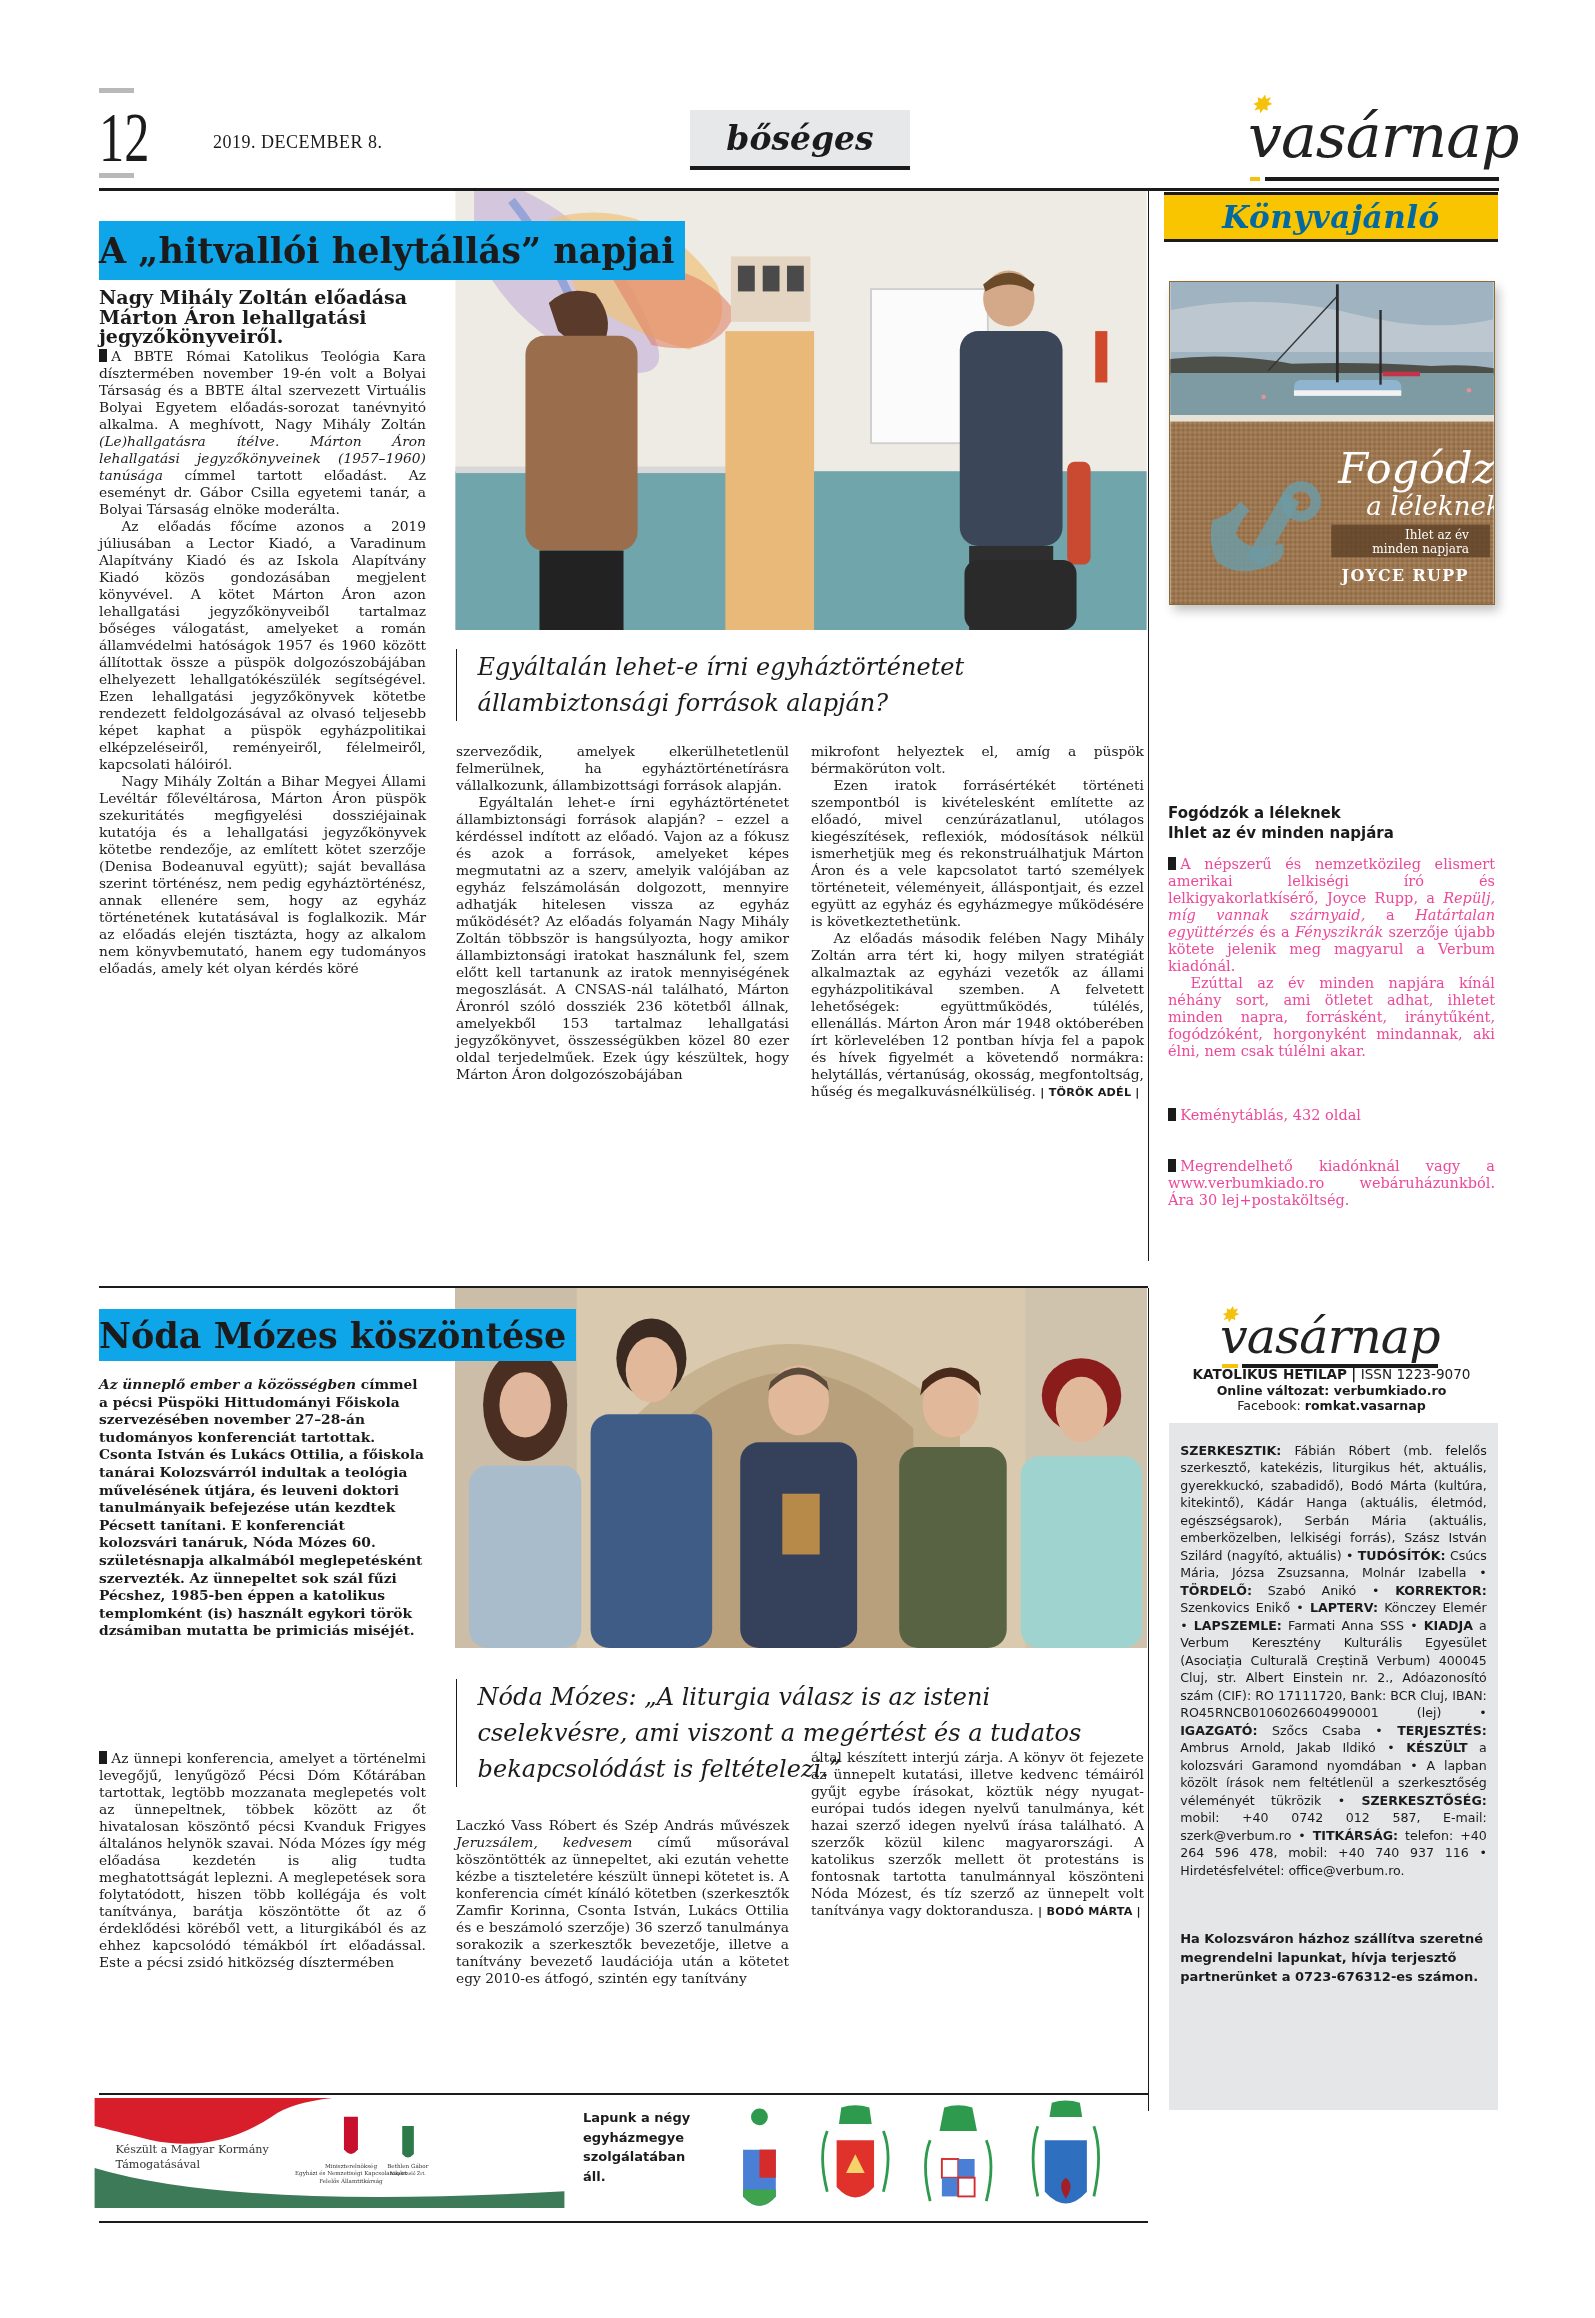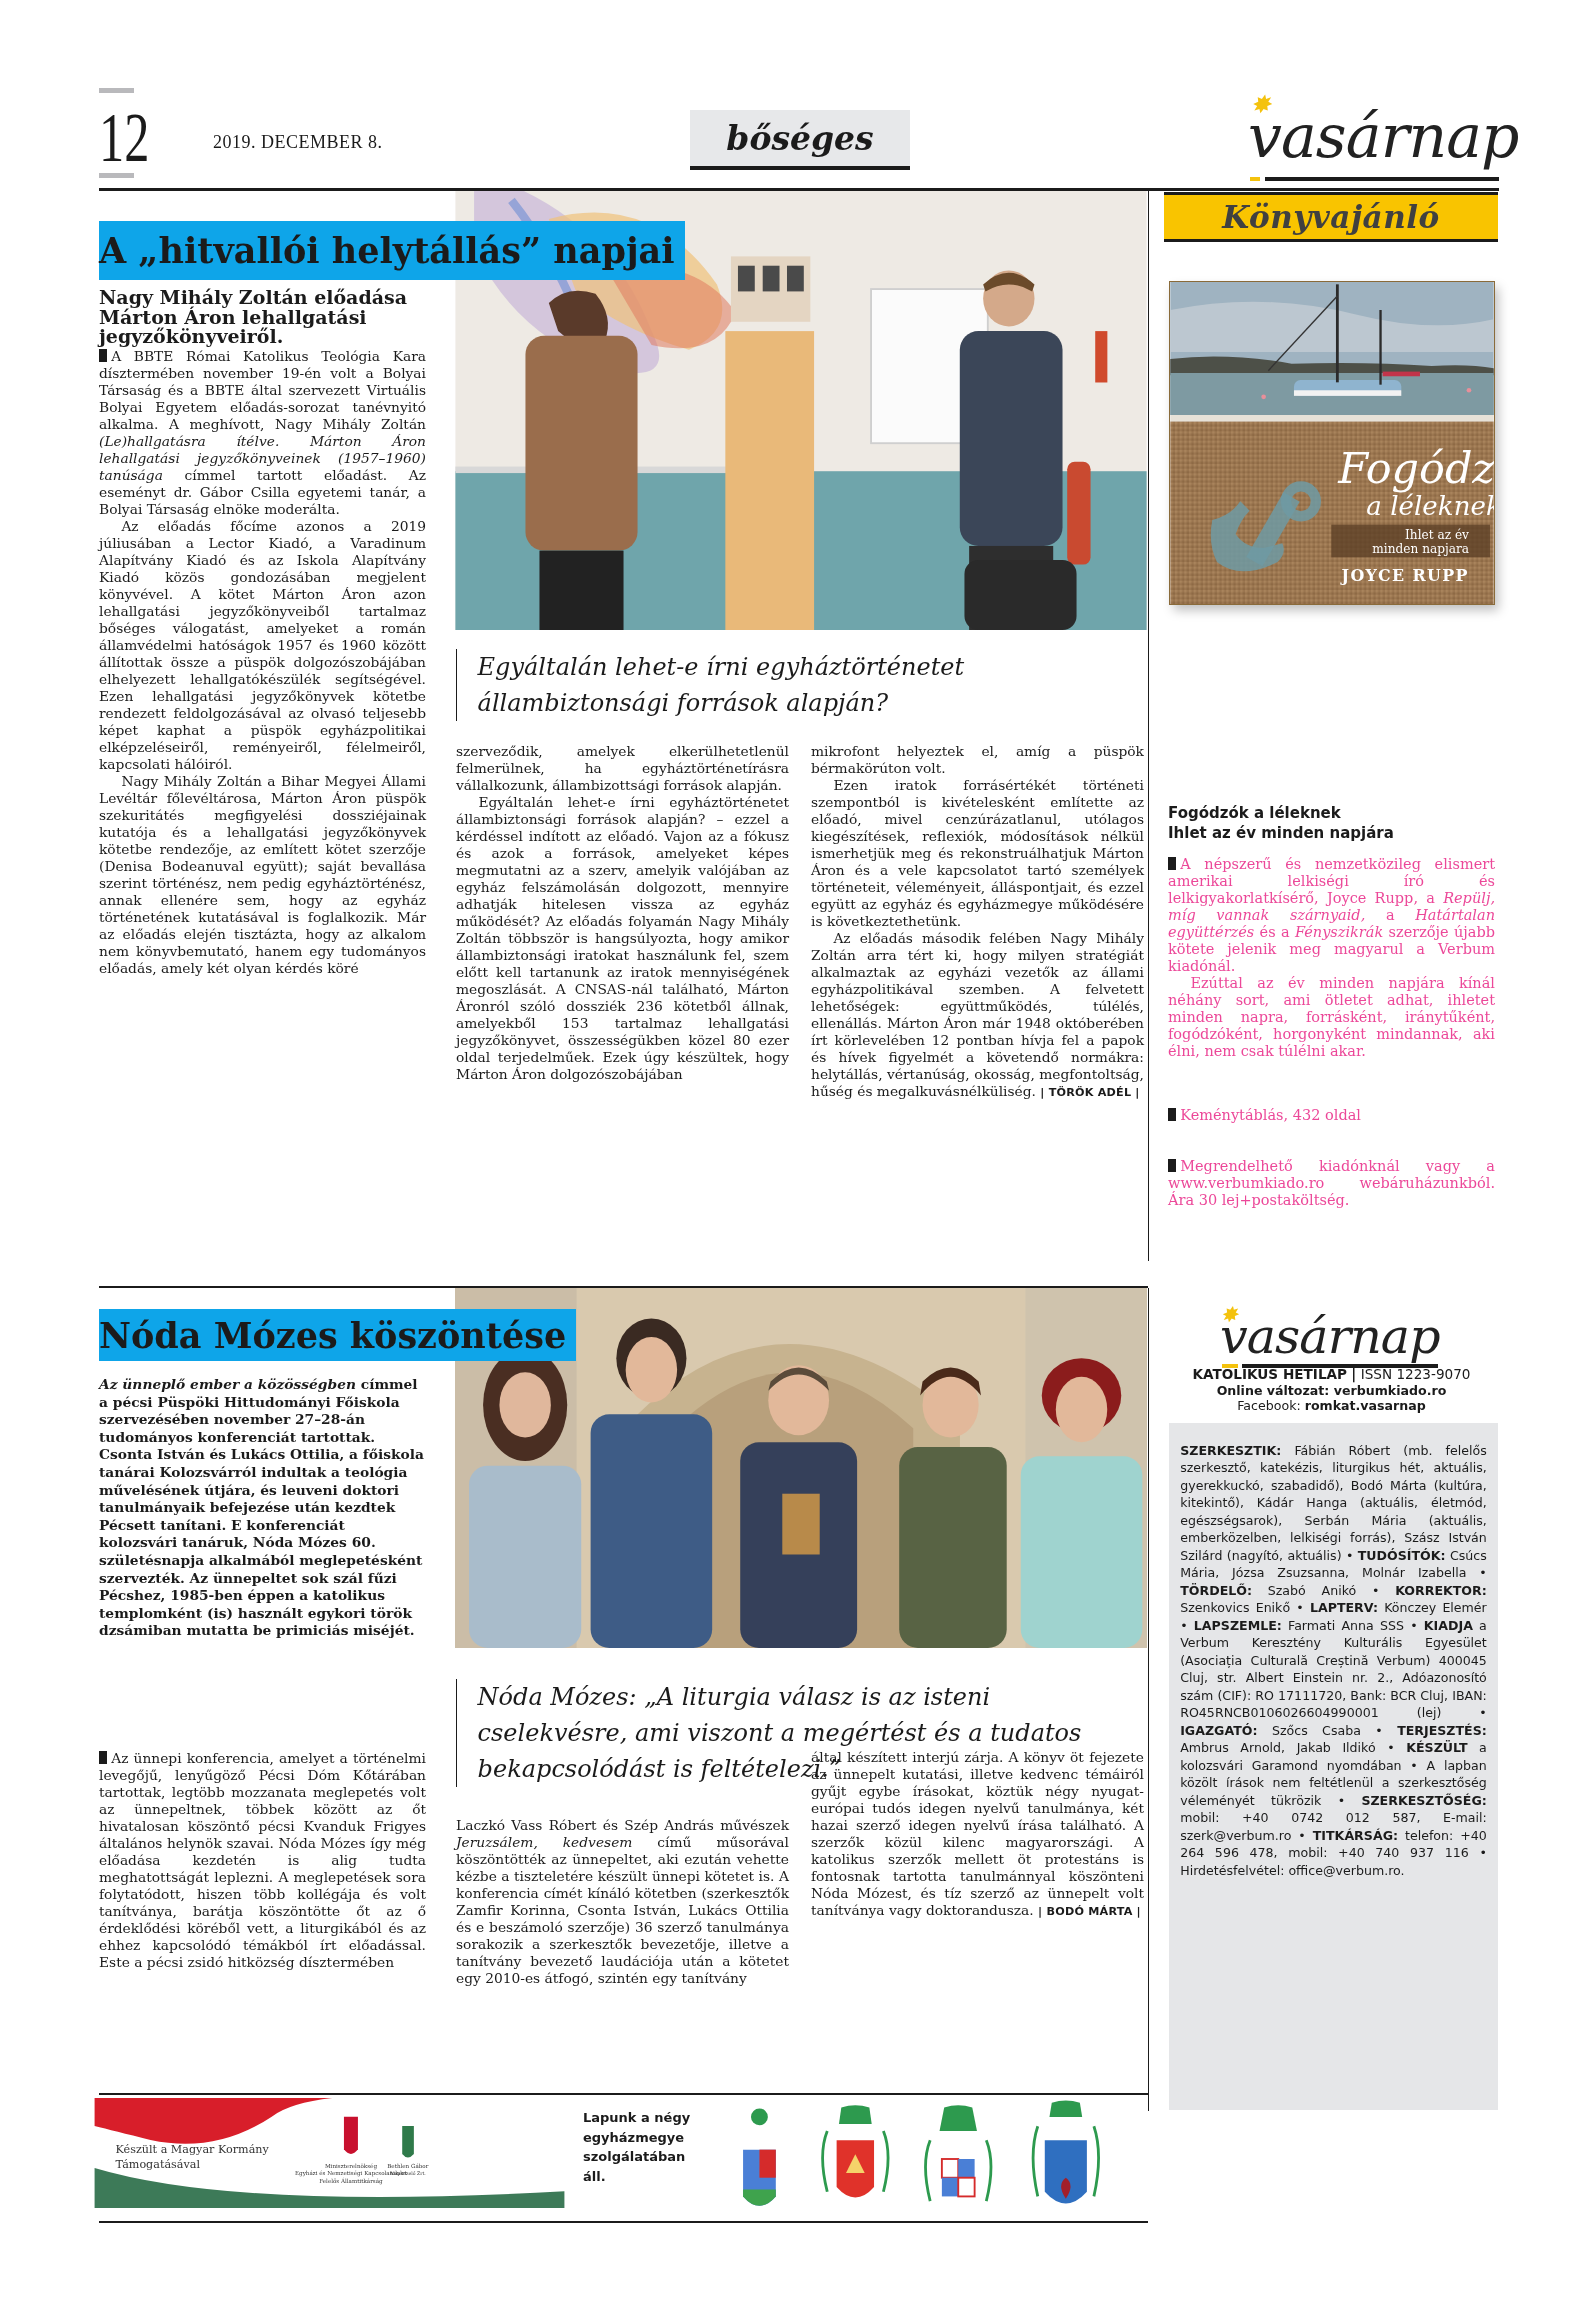--- a/index.html
+++ b/index.html
@@ -22,21 +22,21 @@
   .headline{position:absolute;background:#0ea5e9;font-family:"DejaVu Serif",serif;font-weight:bold;color:#1b1b1b;white-space:nowrap;}
   .lead{position:absolute;font-family:"DejaVu Serif",serif;font-weight:bold;font-size:19px;line-height:19.6px;color:#1b1b1b;}
   .body-col{position:absolute;font-family:"DejaVu Serif",serif;font-size:13.8px;line-height:17px;text-align:justify;hyphens:auto;color:#1b1b1b;}
   .body-col p{margin:0;text-indent:22.4px;}
   .body-col p.first{text-indent:0;}
   .sq{display:inline-block;width:7.5px;height:13px;background:#1b1b1b;margin-right:4.7px;vertical-align:-1.4px;}
   .byline{font-family:"DejaVu Sans",sans-serif;font-weight:bold;font-size:11.2px;letter-spacing:0.2px;}
   .pull{position:absolute;border-left:1.4px solid #1b1b1b;padding-left:20.6px;font-family:"DejaVu Serif",serif;font-style:italic;font-size:24px;line-height:36px;color:#1b1b1b;}
   
   .book-tab{position:absolute;left:1164px;top:192px;width:334px;height:50px;background:#f9c400;border-top:3.7px solid #1b1b1b;border-bottom:3.7px solid #1b1b1b;box-sizing:border-box;display:flex;align-items:center;justify-content:center;}
-  .book-tab span{font-family:"DejaVu Serif",serif;font-style:italic;font-weight:bold;font-size:31px;color:#404040;letter-spacing:0.5px;}
+  .book-tab span{font-family:"DejaVu Serif",serif;font-style:italic;font-weight:bold;font-size:31px;color:#0369a1;letter-spacing:0.5px;}
   .book-title{position:absolute;left:1168px;top:804px;font-family:"DejaVu Sans",sans-serif;font-weight:bold;font-size:15px;line-height:19.6px;color:#1b1b1b;}
   .book-body{position:absolute;left:1168px;width:327px;font-family:"DejaVu Serif",serif;font-size:14.5px;line-height:17px;text-align:justify;color:#ec4899;}
   .book-body p{margin:0;}
   
   .imp-head{position:absolute;left:1168px;width:327px;text-align:center;font-family:"DejaVu Sans",sans-serif;color:#1b1b1b;}
   .imp-box{position:absolute;left:1169px;top:1389px;width:329px;height:762px;background:#e5e6e8;box-sizing:border-box;padding:18.7px 11.2px 0 11.2px;font-family:"DejaVu Sans",sans-serif;font-size:12.6px;line-height:17.5px;text-align:justify;color:#1b1b1b;}
   .imp-box b{font-weight:bold;}
   .imp-note{margin-top:51px;font-weight:bold;font-size:13px;line-height:18.7px;text-align:left;}
   
   .photo{position:absolute;overflow:hidden;}
@@ -234,20 +234,21 @@
 </div>
 
 <div class="imp-head" style="top:1366px;">
   <div style="font-size:13.6px;line-height:17px;"><b>KATOLIKUS HETILAP</b> <b>|</b> <span>ISSN 1223-9070</span></div>
   <div style="font-size:12.6px;line-height:15px;font-weight:bold;">Online változat: verbumkiado.ro</div>
   <div style="font-size:12.6px;line-height:15px;"><span>Facebook: </span><b>romkat.vasarnap</b></div>
 </div>
 
 <div class="imp-box" style="top:1423px;height:687px;">
   <div id="imp-entries"><b>SZERKESZTIK:</b><span> Fábián Róbert (mb. felelős szerkesztő, katekézis, liturgikus hét, aktuális, gyerekkuckó, szabadidő), Bodó Márta (kultúra, kitekintő), Kádár Hanga (aktuális, életmód, egészségsarok), Serbán Mária (aktuális, emberközelben, lelkiségi forrás), Szász István Szilárd (nagyító, aktuális) • </span><b>TUDÓSÍTÓK:</b><span> Csúcs Mária, Józsa Zsuzsanna, Molnár Izabella • </span><b>TÖRDELŐ:</b><span> Szabó Anikó • </span><b>KORREKTOR:</b><span> Szenkovics Enikő • </span><b>LAPTERV:</b><span> Könczey Elemér • </span><b>LAPSZEMLE:</b><span> Farmati Anna SSS • </span><b>KIADJA</b><span> a Verbum Keresztény Kulturális Egyesület (Asociația Culturală Creștină Verbum) 400045 Cluj, str. Albert Einstein nr. 2., Adóazonosító szám (CIF): RO 17111720, Bank: BCR Cluj, IBAN: RO45RNCB0106026604990001 (lej) • </span><b>IGAZGATÓ:</b><span> Szőcs Csaba • </span><b>TERJESZTÉS:</b><span> Ambrus Arnold, Jakab Ildikó • </span><b>KÉSZÜLT</b><span> a kolozsvári Garamond nyomdában • A lapban közölt írások nem feltétlenül a szerkesztőség véleményét tükrözik • </span><b>SZERKESZTŐSÉG:</b><span> mobil: +40 0742 012 587, E-mail: szerk@verbum.ro • </span><b>TITKÁRSÁG:</b><span> telefon: +40 264 596 478, mobil: +40 740 937 116 • Hirdetésfelvétel: office@verbum.ro.</span></div>
+  <div class="imp-note">Ha Kolozsváron házhoz szállítva szeretné megrendelni lapunkat, hívja terjesztő partnerünket a 0723-676312-es számon.</div>
 </div>
 
 <div class="rule" style="left:99px;top:2093px;width:1049px;height:1.9px;"></div>
 
 <div class="ad-gov">
   <svg width="471" height="110" viewBox="0 0 1008 236">
     <rect width="1008" height="236" fill="#ffffff"></rect>
     <path d="M0 0 L510 0 Q420 10 380 40 Q260 120 120 90 Q40 70 0 60 Z" fill="#d81e2a"></path>
     <path d="M0 150 Q300 240 1008 200 L1008 236 L0 236 Z" fill="#3d7a58"></path>
     <path d="M535 40 L565 40 L565 110 Q550 130 535 110 Z" fill="#c8102e"></path>

